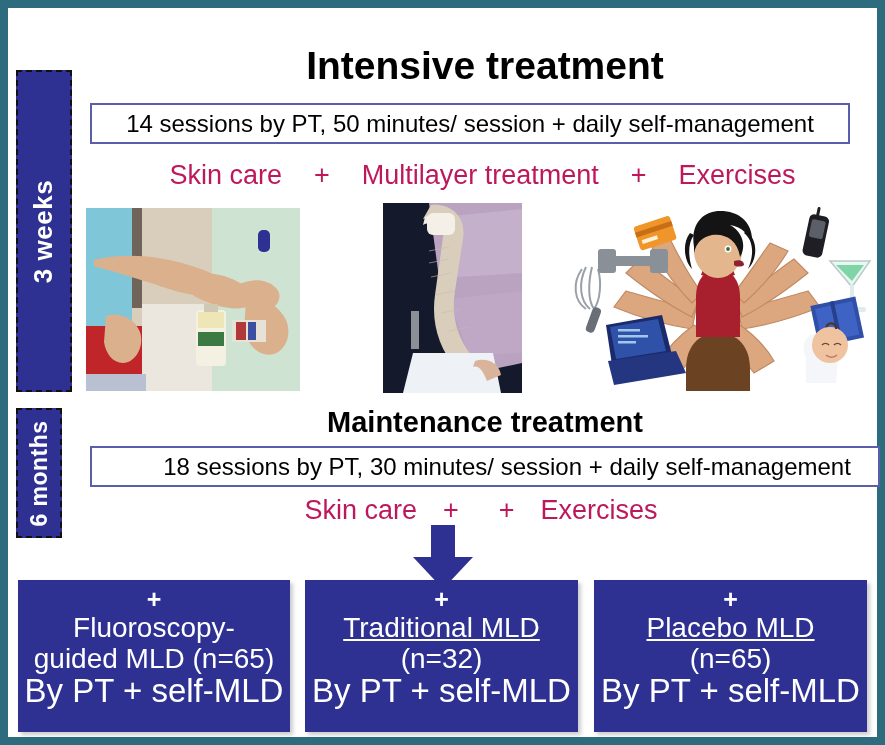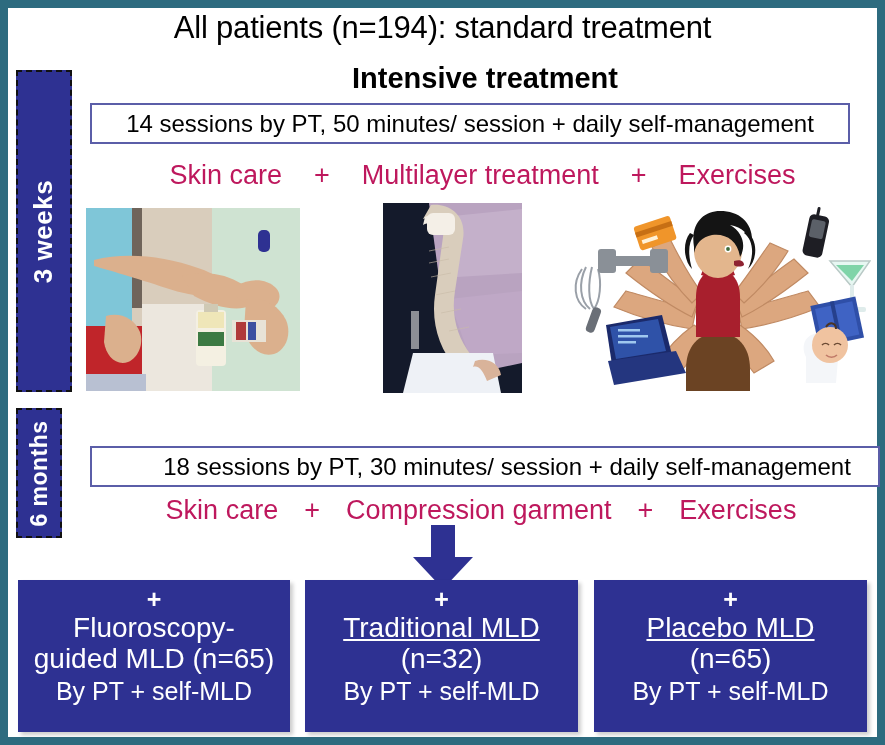--- a/index.html
+++ b/index.html
@@ -47,22 +47,22 @@
     white-space: nowrap;
   }
   .phase-title {
     position: absolute;
     text-align: center;
     font-weight: bold;
     color: #000000;
     white-space: nowrap;
   }
   #intensive-title {
-    left: 90px; top: 62px; width: 790px;
-    font-size: 29px;
+    left: 90px; top: 44px; width: 790px;
+    font-size: 39px;
   }
   #maintenance-title {
     left: 90px; top: 406px; width: 790px;
     font-size: 29px;
   }
 
   
   .duration-bar {
     position: absolute;
     background: #2e3192;
@@ -170,33 +170,32 @@
   .arm-name {
     font-size: 28px;
     line-height: 31px;
   }
   .arm-name.underlined { text-decoration: underline; }
   .arm-count {
     font-size: 28px;
     line-height: 31px;
   }
   .arm-provider {
-    font-size: 25px;
+    font-size: 33px;
     line-height: 30px;
     margin-top: 2px;
   }
 </style>
 </head>
 <body>
 
 <div id="figure">
 
   <div class="panel panel-top"></div>
 
-  <div class="title-main">All patients (n=194): standard treatment</div>
 
   <div class="duration-bar" id="bar-3weeks">
     <span>3 weeks</span>
   </div>
 
   <div class="phase-title" id="intensive-title">Intensive treatment</div>
 
   <div class="session-box" id="intensive-sessions">
     <span>14 sessions by PT, 50 minutes/ session + daily self-management</span>
   </div>
@@ -344,29 +343,29 @@
         <path d="M266 140 C268 138 271 138 273 140" stroke="#6b4a33" stroke-width="1.6" fill="none"></path>
         <path d="M258 150 C261 153 266 153 269 150" stroke="#c07a68" stroke-width="1.6" fill="none"></path>
       </g>
     </svg>
   </div>
 
   <div class="duration-bar" id="bar-6months">
     <span>6 months</span>
   </div>
 
+  <div class="phase-title" id="maintenance-title">Maintenance treatment</div>
 
   <div class="session-box" id="maintenance-sessions">
     <span>18 sessions by PT, 30 minutes/ session + daily self-management</span>
   </div>
 
   <div class="component-row" id="maintenance-components">
     <span class="comp">Skin care</span>
     <span class="plus">+</span>
-    <span class="comp">Compression garment</span>
     <span class="plus">+</span>
     <span class="comp">Exercises</span>
   </div>
 
   <div class="panel panel-bottom"></div>
 
   <div id="flow-arrow">
     <svg width="64" height="65" viewBox="0 0 64 65" aria-hidden="true">
       <polygon points="20,0 44,0 44,32 62,32 32,64 2,32 20,32" fill="#2e3192"></polygon>
     </svg>

